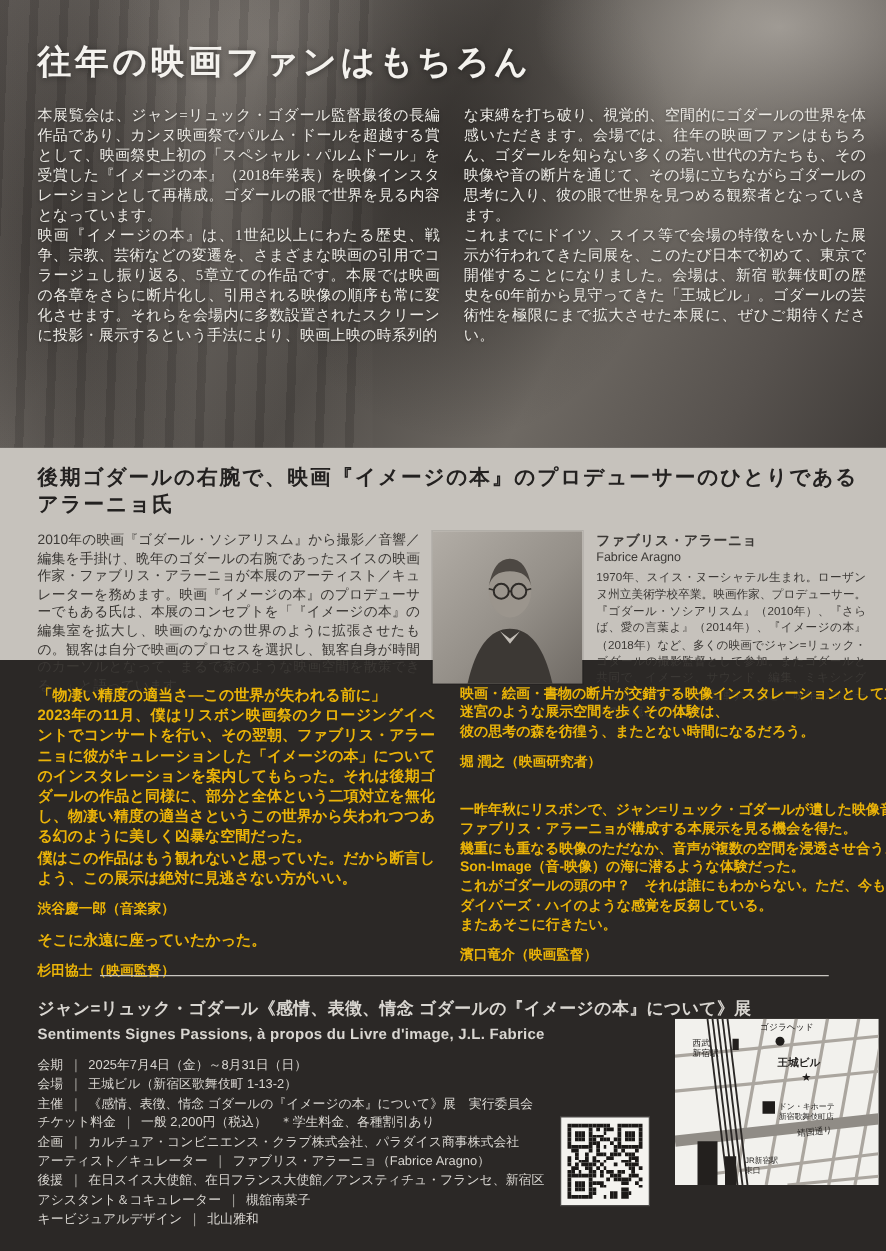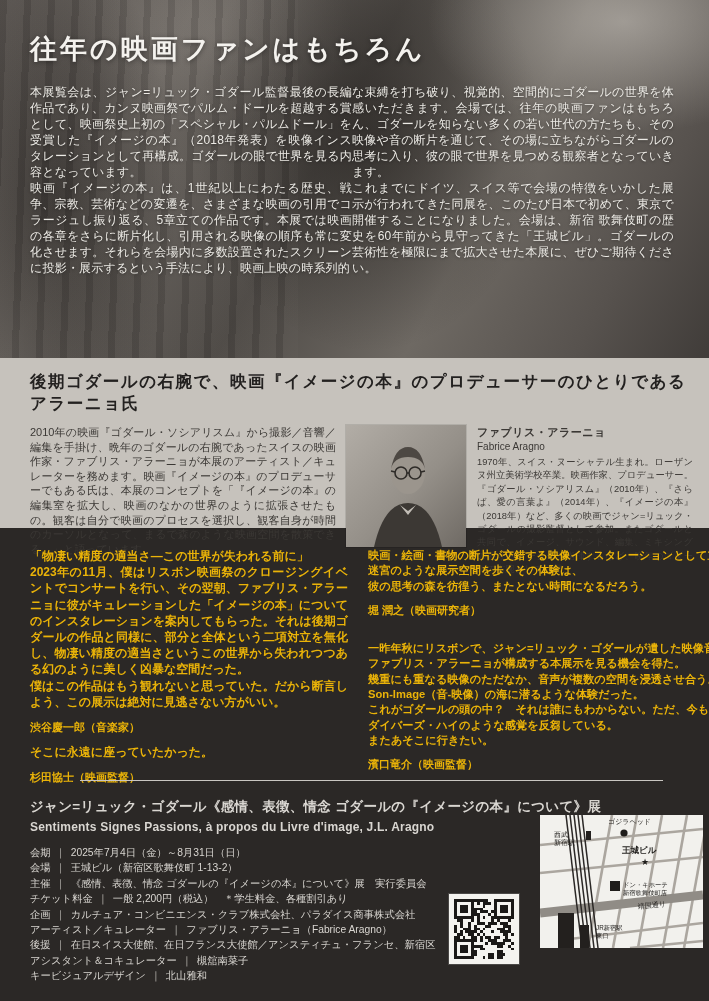--- a/index.html
+++ b/index.html
@@ -21,21 +21,21 @@
       radial-gradient(ellipse 160px 340px at 8% 55%, rgba(30,27,25,.6), transparent 75%),
       radial-gradient(ellipse 200px 140px at 30% 8%, rgba(150,144,138,.35), transparent 70%),
       linear-gradient(118deg,#5e5955 0%,#6b6661 22%,#4e4a46 45%,#6e6963 66%,#57524e 85%,#403c39 100%);
   }
   .hero::before{
     content:"";position:absolute;left:0;top:0;bottom:0;width:42%;
     background:repeating-linear-gradient(92deg, rgba(22,19,18,.28) 0 7px, rgba(130,124,118,.10) 7px 24px);
     opacity:.5;pointer-events:none;
   }
   .hero-title{position:relative;color:#f4f2ee;font-weight:700;font-size:27px;line-height:39px;letter-spacing:3px;text-shadow:0 1px 5px rgba(0,0,0,.45);}
-  .hero-cols{position:relative;display:flex;margin-top:15px;}
+  .hero-cols{position:relative;display:flex;gap:19px;margin-top:15px;font-family:Liberation Serif, serif;}
   .hero-col{width:322px;color:#edebe6;font-size:12px;line-height:16px;text-align:justify;letter-spacing:.2px;font-weight:500;text-shadow:0 1px 3px rgba(0,0,0,.4);}
   .hero-col p{margin:0;}
   
   .producer{height:170px;box-sizing:border-box;background:#c6c2bc;padding:13px 14px 0 30px;}
   .producer-heading{margin:0;font-size:16.5px;font-weight:700;color:#232120;letter-spacing:1.5px;}
   .producer-row{display:flex;margin-top:10px;}
   .producer-left{width:306px;font-size:11px;line-height:14.6px;color:#3b3835;text-align:justify;}
   .portrait{width:120px;height:122px;margin-left:10px;flex:none;box-shadow:0 0 0 1px rgba(0,0,0,.1);}
   .producer-right{width:216px;margin-left:11px;color:#3b3835;}
   .name-jp{font-size:11px;font-weight:700;letter-spacing:.5px;}
@@ -138,21 +138,21 @@
       <div class="q-line">ダイバーズ・ハイのような感覚を反芻している。</div>
       <div class="q-line">またあそこに行きたい。</div>
       <div class="q-author">濱口竜介（映画監督）</div>
     </div>
   </div>
   <div class="divider"></div>
 </section>
 
 <section class="footer">
   <div class="f-title-jp">ジャン=リュック・ゴダール《感情、表徴、情念 ゴダールの『イメージの本』について》展</div>
-  <div class="f-title-fr">Sentiments Signes Passions, à propos du Livre d'image, J.L. Aragno</div>
+  <div class="f-title-fr">Sentiments Signes Passions, à propos du Livre d'image, J.L. Fabrice</div>
   <div class="f-details">
     <div class="f-row"><span>会期</span><span class="f-sep">｜</span><span>2025年7月4日（金）～8月31日（日）</span></div>
     <div class="f-row"><span>会場</span><span class="f-sep">｜</span><span>王城ビル（新宿区歌舞伎町 1-13-2）</span></div>
     <div class="f-row"><span>主催</span><span class="f-sep">｜</span><span>《感情、表徴、情念 ゴダールの『イメージの本』について》展　実行委員会</span></div>
     <div class="f-row"><span>チケット料金</span><span class="f-sep">｜</span><span>一般 2,200円（税込）　＊学生料金、各種割引あり</span></div>
     <div class="f-row"><span>企画</span><span class="f-sep">｜</span><span>カルチュア・コンビニエンス・クラブ株式会社、パラダイス商事株式会社</span></div>
     <div class="f-row"><span>アーティスト／キュレーター</span><span class="f-sep">｜</span><span>ファブリス・アラーニョ（Fabrice Aragno）</span></div>
     <div class="f-row"><span>後援</span><span class="f-sep">｜</span><span>在日スイス大使館、在日フランス大使館／アンスティチュ・フランセ、新宿区</span></div>
     <div class="f-row"><span>アシスタント＆コキュレーター</span><span class="f-sep">｜</span><span>槻舘南菜子</span></div>
     <div class="f-row"><span>キービジュアルデザイン</span><span class="f-sep">｜</span><span>北山雅和</span></div>

